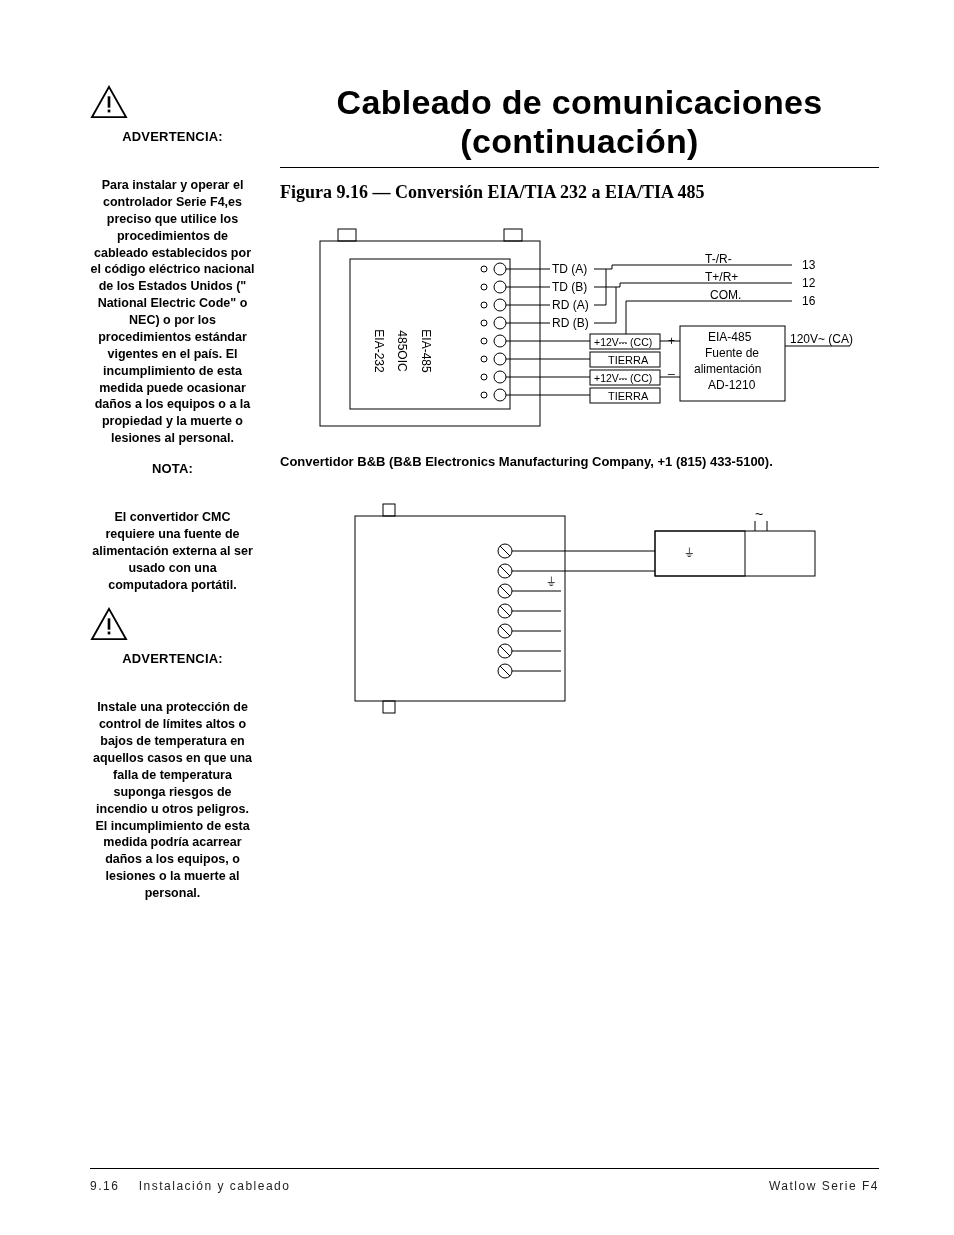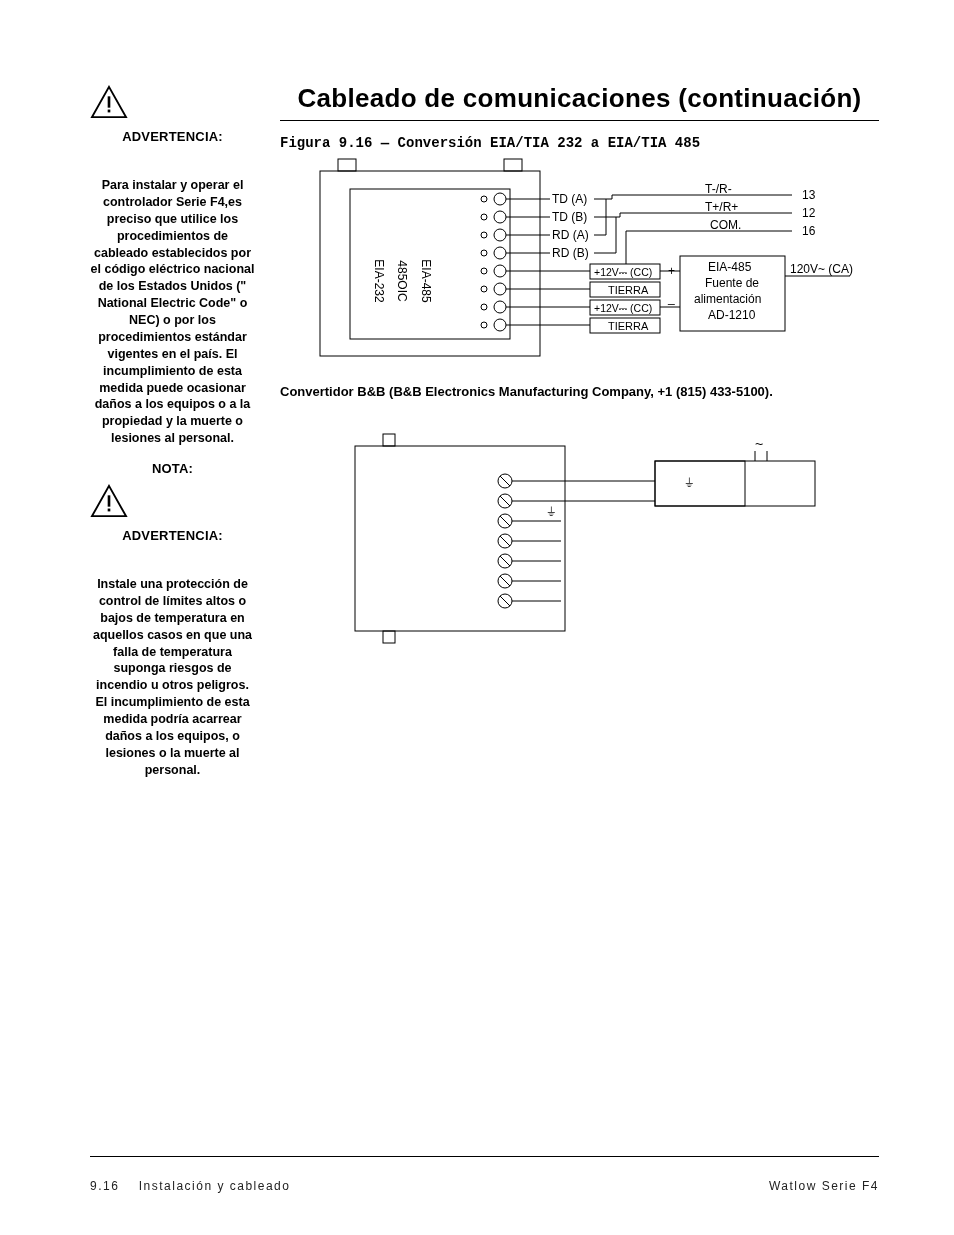--- a/index.html
+++ b/index.html
@@ -17,57 +17,58 @@
   .main { flex: 1; }
   .warning-icon {
     width: 38px; height: 34px; margin-bottom: 10px;
     display: block;
   }
   .wh { font-weight: 700; font-size: 13px; margin-bottom: 6px; letter-spacing: 0.2px; }
   .wb { font-weight: 700; font-size: 12.5px; line-height: 1.35; margin-bottom: 14px; margin-top: 33px; }
   .title {
     font-family: "Helvetica Neue Condensed", "Arial Narrow", Arial, sans-serif;
     font-weight: 600;
-    font-size: 26px;
+    font-size: 34px;
     letter-spacing: 0.3px;
     text-align: center;
     margin-bottom: 6px;
     margin-top: -2px;
   }
   .rule { border: none; border-top: 1px solid #000; margin: 0 0 14px 0; }
   .subtitle {
-    font-family: Liberation Mono, monospace;
-    font-weight: 700; font-size: 14px; 
+    font-family: Liberation Serif, serif;
+    font-weight: 700; font-size: 18px; margin-bottom: 18px;
   }
   .caption { font-weight: 700; font-size: 13px; margin: 23px 0 22px 0; }
   .diagram-box {
     display: flex; justify-content: center; margin-bottom: 10px;
   }
   svg { display: block; }
   .footer {
     position: absolute; bottom: 42px; left: 90px; right: 75px;
-    border-top: 0.5px solid #000; padding-top: 22px;
+    border-top: 0.5px solid #000; padding-top: 10px;
     display: flex; justify-content: space-between;
     font-size: 12px; letter-spacing: 1.5px; color: #222; gap: 35px;
   }
   .footer .pn { font-weight: 400; }
 </style>
 </head>
 <body>
 
 <div class="page">
   <aside class="sidebar">
     <svg class="warning-icon" viewBox="0 0 40 36">
       <path d="M20 2 L38 34 L2 34 Z" fill="none" stroke="#000" stroke-width="2"></path>
       <rect x="18.6" y="12" width="2.8" height="12" fill="#000"></rect>
       <rect x="18.6" y="26" width="2.8" height="3" fill="#000"></rect>
     </svg>
     <div class="wh">ADVERTENCIA:</div>
     <div class="wb">Para instalar y operar el controlador Serie F4,es preciso que utilice los procedimientos de cableado establecidos por el código eléctrico nacional de los Estados Unidos (" National Electric Code" o NEC) o por los procedimientos estándar vigentes en el país. El incumplimiento de esta medida puede ocasionar daños a los equipos o a la propiedad y la muerte o lesiones al personal.</div>
     <div class="wh">NOTA:</div>
+    <div class="wb">El convertidor CMC requiere una fuente de alimentación externa al ser usado con una computadora portátil.</div>
 
     <svg class="warning-icon" viewBox="0 0 40 36" style="margin-top:8px">
       <path d="M20 2 L38 34 L2 34 Z" fill="none" stroke="#000" stroke-width="2"></path>
       <rect x="18.6" y="12" width="2.8" height="12" fill="#000"></rect>
       <rect x="18.6" y="26" width="2.8" height="3" fill="#000"></rect>
     </svg>
     <div class="wh">ADVERTENCIA:</div>
     <div class="wb">Instale una protección de control de límites altos o bajos de temperatura en aquellos casos en que una falla de temperatura suponga riesgos de incendio u otros peligros. El incumplimiento de esta medida podría acarrear daños a los equipos, o lesiones o la muerte al personal.</div>
   </aside>
 

